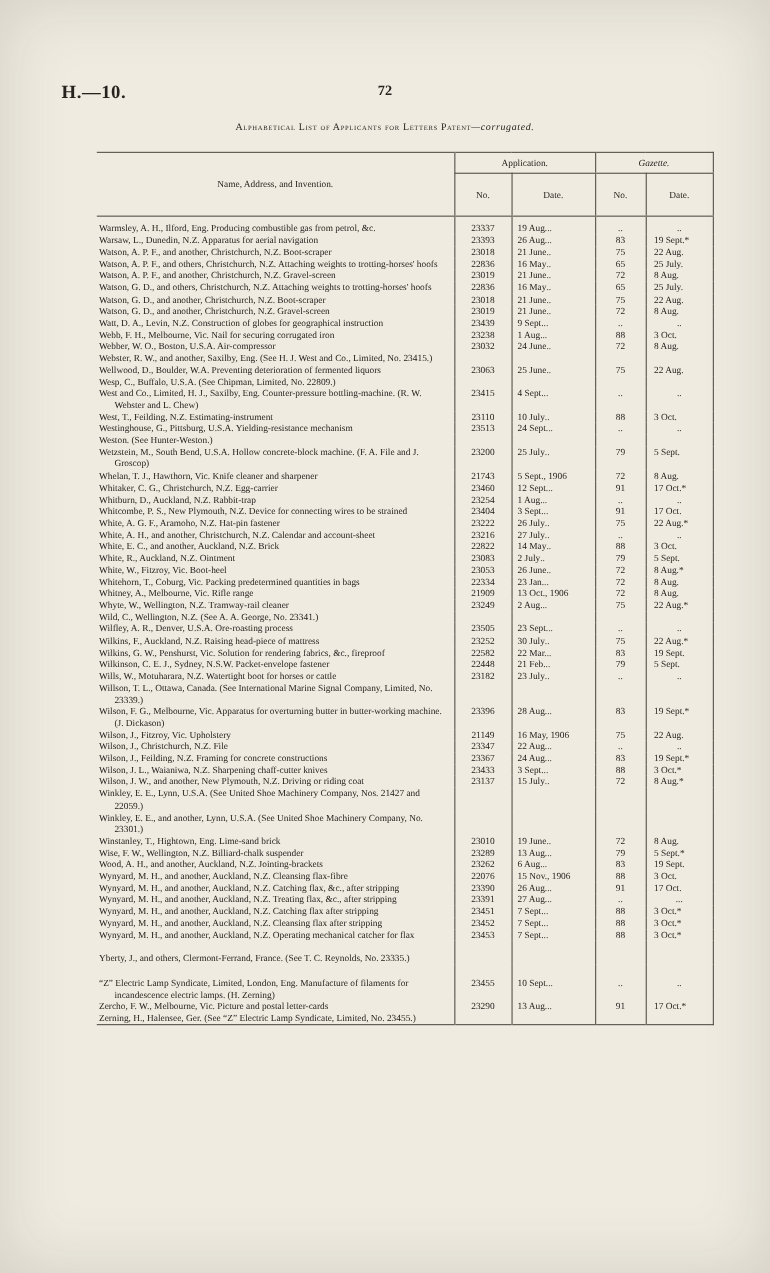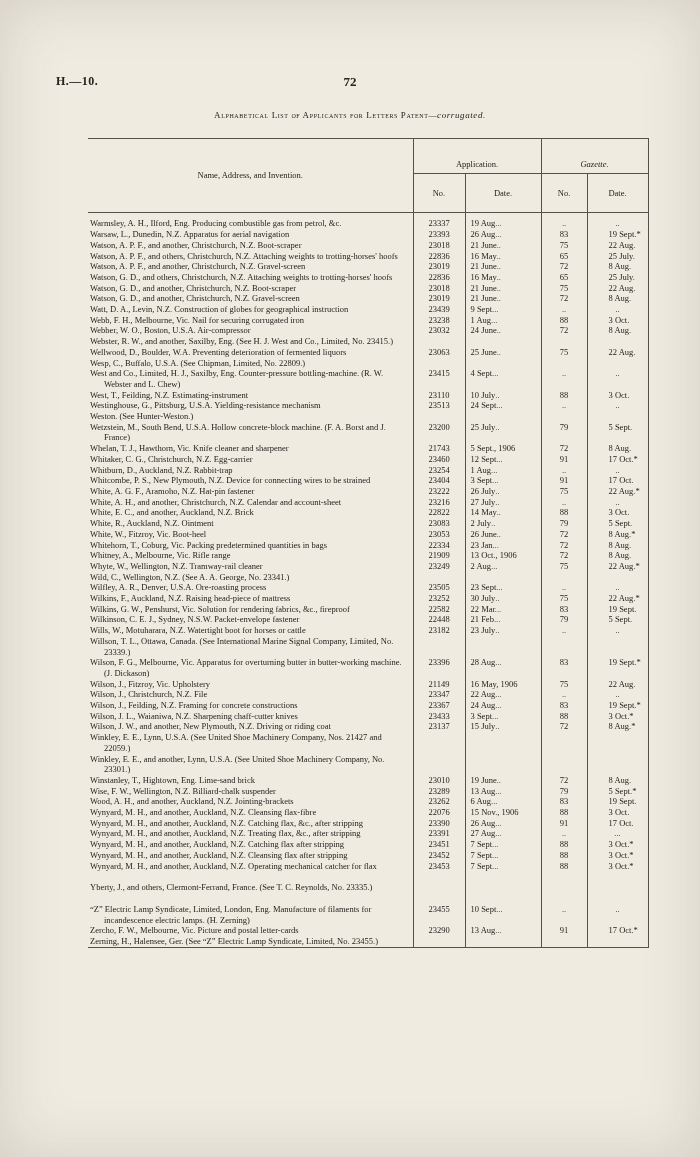--- a/index.html
+++ b/index.html
@@ -5,21 +5,21 @@
   html,body{margin:0;padding:0;}
   body{
     width:700px;height:1157px;position:relative;overflow:hidden;
     background:#efebe1;
     font-family:"Liberation Serif","DejaVu Serif",serif;
     color:#26231f;
     box-shadow:inset 0 0 60px rgba(90,80,60,.18);
   }
   .doc-ref{
     position:absolute;left:56px;top:74px;
-    font-size:12px;font-weight:bold;letter-spacing:.5px;
+    font-size:17px;font-weight:bold;letter-spacing:.5px;
   }
   .page-num{
     position:absolute;left:0;top:74px;width:700px;text-align:center;
     font-size:13px;font-weight:bold;
   }
   .list-title{
     position:absolute;left:0;top:110px;width:700px;text-align:center;
     font-size:9px;letter-spacing:.6px;
   }
   .list-title .sc{font-variant:small-caps;}
@@ -30,32 +30,32 @@
     border-top:1px solid #55514a;border-bottom:1px solid #55514a;
     border-right:1px solid #55514a;
     font-size:8.5px;line-height:10.7px;
   }
   col.c1{width:325px;}col.c2{width:52px;}col.c3{width:76px;}
   col.c4{width:46px;}col.c5{width:61px;}
   th{font-weight:normal;font-size:8.5px;text-align:center;padding:2px 2px;}
   .bL{border-left:1px solid #55514a;}
   thead th{vertical-align:middle;}
   .h-name{border-bottom:1px solid #55514a;margin-top:24px;}
-  .h-app,.h-gaz{border-bottom:1px solid #55514a;padding:20px 2px 3px;}
+  .h-app,.h-gaz{border-bottom:1px solid #55514a;padding:4px 2px 3px;}
   .h-gaz{font-style:italic;}
   .h-sub{border-bottom:1px solid #55514a;padding:14px 2px;}
   tbody td{vertical-align:top;padding:0 3px;}
   tbody tr:first-child td{padding-top:5px;}
   td.c-name{
     padding-left:16px;text-indent:-14px;padding-right:6px;
   }
   td.c-no,td.c-gno{text-align:center;}
   td.c-date .drow{display:flex;padding:0 6px 0 2px;}
   td.c-date .ld{color:#3a372f;}
-  td.c-gdate{padding-left:21px;}
+  td.c-gdate{padding-left:7px;}
   td.c-gdate.dots,td.c-date.dots{text-align:center;padding-left:3px;}
   tr.gap td{padding-top:11px;}
 </style>
 </head>
 <body>
 
 <div class="doc-ref">H.—10.</div>
 <div class="page-num">72</div>
 
 <div class="list-title">
@@ -279,21 +279,21 @@
         <td class="c-gdate bL dots">..</td>
       </tr>
       <tr>
         <td class="c-name">Weston.  (See Hunter-Weston.)</td>
         <td class="c-no bL"></td>
         <td class="c-date bL"></td>
         <td class="c-gno bL"></td>
         <td class="c-gdate bL"></td>
       </tr>
       <tr>
-        <td class="c-name">Wetzstein, M., South Bend, U.S.A.  Hollow concrete-block machine. (F. A. Borst and J. France)</td>
+        <td class="c-name">Wetzstein, M., South Bend, U.S.A.  Hollow concrete-block machine. (F. A. File and J. Groscop)</td>
         <td class="c-no bL">23200</td>
         <td class="c-date bL">
           <div class="drow">
             <span>25 July</span>
             <span class="ld">..</span>
           </div>
         </td>
         <td class="c-gno bL">79</td>
         <td class="c-gdate bL">5 Sept.</td>
       </tr>

